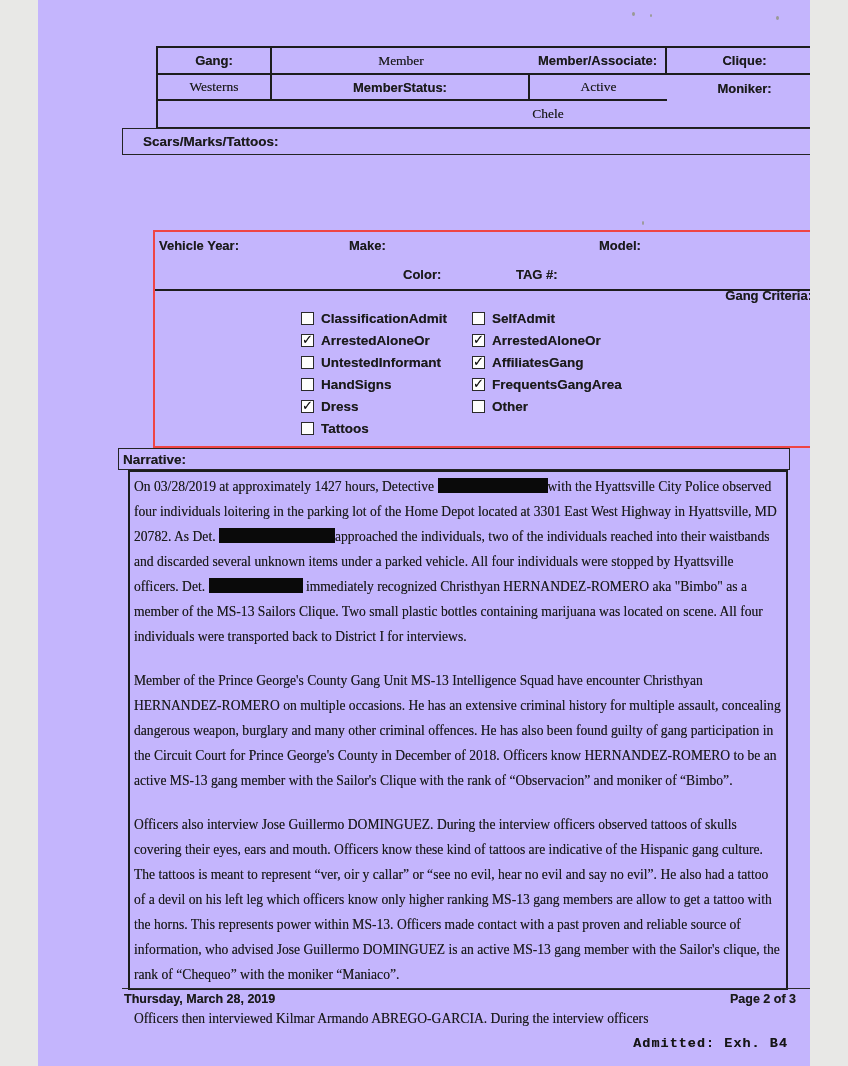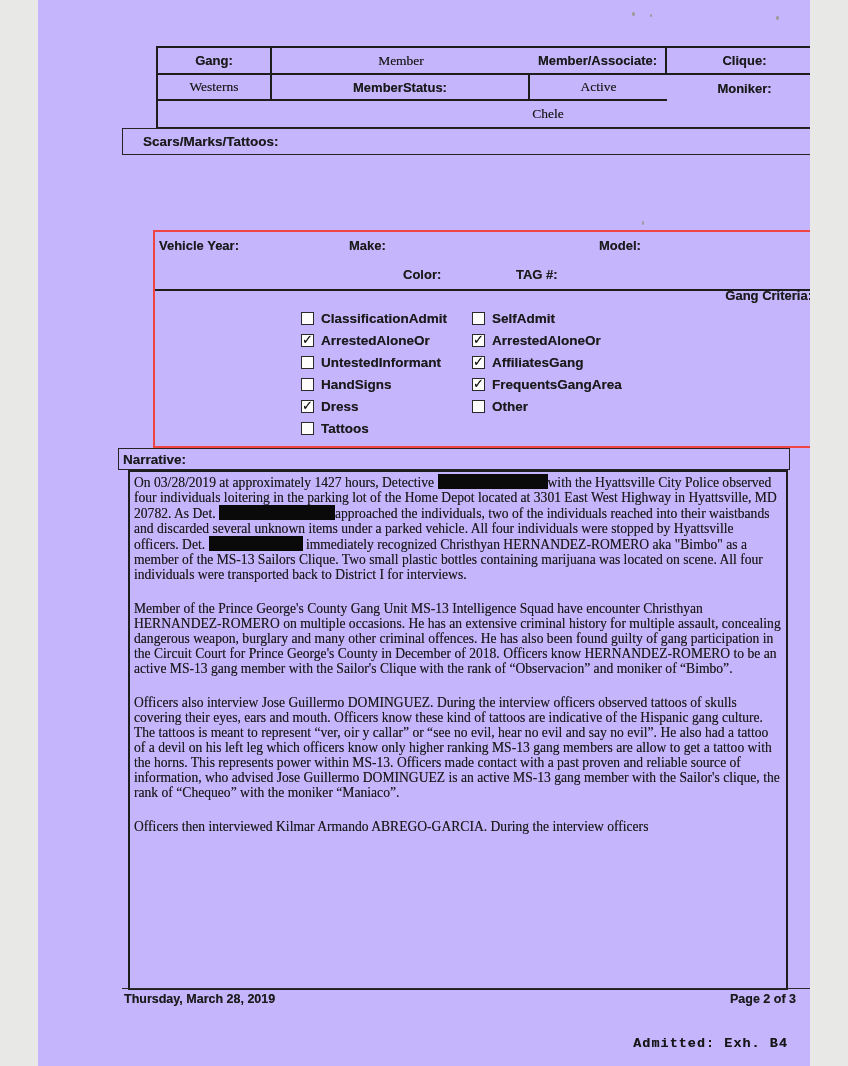--- a/index.html
+++ b/index.html
@@ -64,21 +64,21 @@
   .narrative-label-box{
     position:absolute;left:80px;top:448px;width:672px;height:22px;
     border:1.8px solid #242424;box-sizing:border-box;
     display:flex;align-items:center;padding-left:4px;
     font-family:"Liberation Sans",sans-serif;font-weight:700;font-size:13.5px;
   }
   .narrative-box{
     position:absolute;left:90px;top:470px;width:660px;height:520px;
     border:2px solid #1d1d1d;box-sizing:border-box;
     padding:2px 5px 0 4px;
-    font-family:"Liberation Serif",serif;font-size:13.6px;line-height:15px;
+    font-family:"Liberation Serif",serif;font-size:13.6px;line-height:25px;
     text-align:left;
   }
   .narrative-box p{margin:0 0 19px 0;}
   .narrative-box p:last-child{margin-bottom:0;}
   .redaction{
     display:inline-block;background:#0a0a0a;height:15px;
     vertical-align:-2px;
   }
   .r1{width:110px;} .r2{width:116px;} .r3{width:94px;}
 

